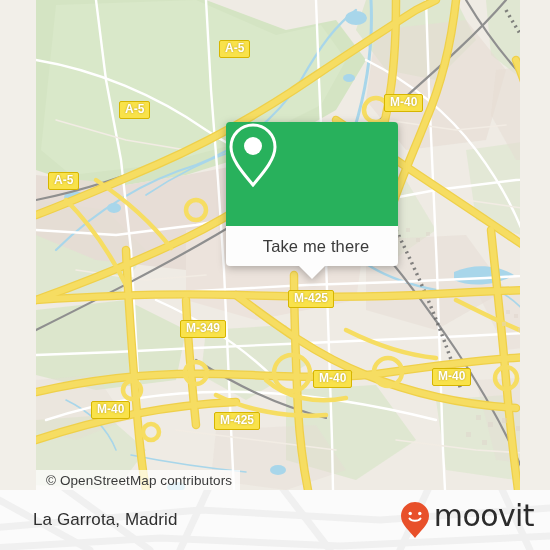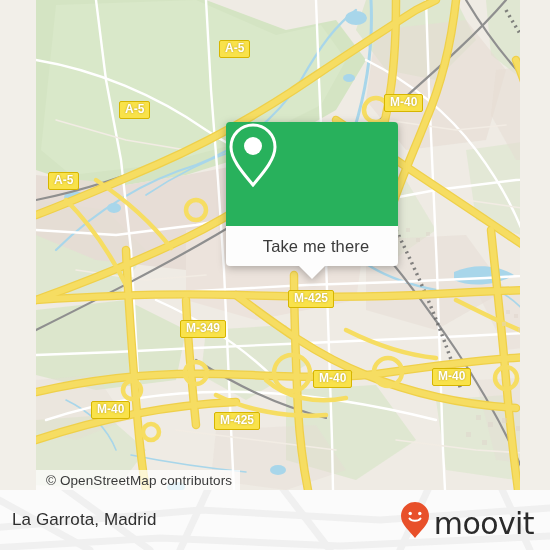--- a/index.html
+++ b/index.html
@@ -43,25 +43,25 @@
   }
 
   
   .bottombar{
     position:absolute;left:0;top:490px;width:550px;height:60px;
     background:#fbfbfb;overflow:hidden;z-index:9;
     display:flex;align-items:center;
   }
   .bottombar .bgstreets{position:absolute;left:0;top:0;opacity:1;}
   .place-name{
-    position:relative;margin-left:12px;font-size:17px;color:#2f2f2f;
+    position:relative;margin-left:33px;font-size:17px;color:#2f2f2f;
     letter-spacing:.1px;z-index:2;
   }
   .brand{position:absolute;right:16px;top:50%;transform:translateY(-50%);
-    display:flex;align-items:flex-end;gap:4px;z-index:2;}
+    display:flex;align-items:flex-start;gap:4px;z-index:2;}
   .brand-word{font-size:30px;color:#2b2b2b;letter-spacing:-.6px;line-height:1;
     font-family:"DejaVu Sans","Liberation Sans",sans-serif;font-weight:400;}
 </style>
 </head>
 <body>
 
 <div class="screen">
 
   <div class="map">
     <svg width="550" height="490" viewBox="0 0 550 490">

